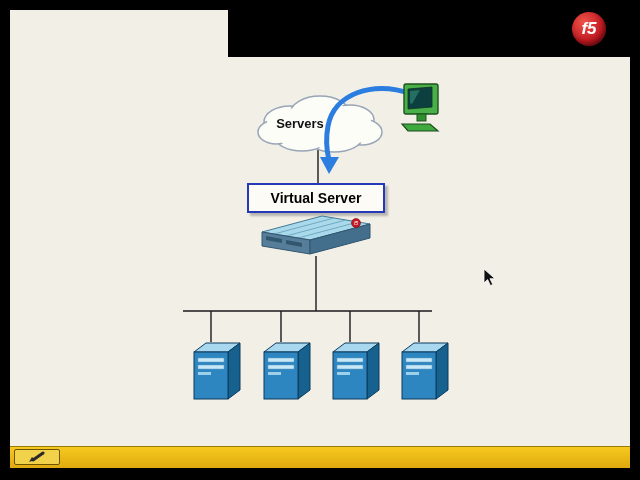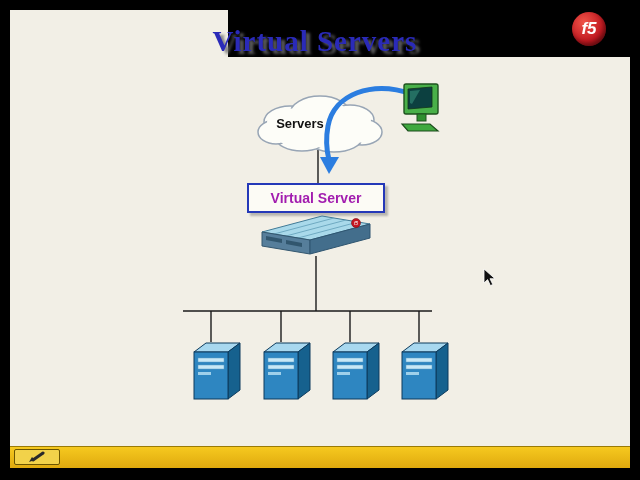--- a/index.html
+++ b/index.html
@@ -18,21 +18,21 @@
          box-shadow:inset -2px -3px 4px rgba(0,0,0,0.4);}
   .connectors,.arrow-layer{position:absolute;left:0;top:0;width:640px;height:480px;pointer-events:none;}
   .connectors{z-index:1;} .arrow-layer{z-index:3;}
   .cloud{position:absolute;left:250px;top:90px;width:140px;height:70px;z-index:2;}
   .cloud-label{position:absolute;left:10px;top:26px;width:80px;text-align:center;
          font-size:13px;font-weight:bold;color:#111;}
   .computer{position:absolute;left:396px;top:80px;width:52px;height:54px;z-index:4;}
   .vs-box{position:absolute;left:247px;top:183px;width:134px;height:26px;background:#fcfbf5;
          border:2px solid #2438b8;box-shadow:3px 3px 2px rgba(110,110,110,0.45);
          display:flex;align-items:center;justify-content:center;z-index:2;
-         font-size:14px;font-weight:bold;color:#a21caf;}
+         font-size:14px;font-weight:bold;color:#000000;}
   .bigip{position:absolute;left:256px;top:210px;width:118px;height:50px;z-index:2;}
   .server{position:absolute;width:52px;height:64px;z-index:2;}
   .server.s1{left:190px;top:338px;} .server.s2{left:260px;top:338px;}
   .server.s3{left:329px;top:338px;} .server.s4{left:398px;top:338px;}
   .toolbar{position:absolute;left:10px;top:446px;width:620px;height:21px;z-index:2;
          background:linear-gradient(#f6c91f,#dfa90e);border-top:1px solid #9a7a06;}
   .pen-btn{position:absolute;left:4px;top:2px;width:46px;height:16px;background:#f2d24a;
          border:1px solid #6b5500;border-radius:2px;padding:0;cursor:pointer;}
   .cursor{position:absolute;left:483px;top:268px;width:14px;height:20px;z-index:10;pointer-events:none;}
 </style>
@@ -148,21 +148,20 @@
       <polygon points="4,14 16,5 50,5 38,14" fill="#a8d8ef" stroke="#0d3a5c" stroke-width="1"></polygon>
       <polygon points="38,14 50,5 50,52 38,61" fill="#16618e" stroke="#0d3a5c" stroke-width="1"></polygon>
       <rect x="4" y="14" width="34" height="47" fill="#2e86c1" stroke="#0d3a5c" stroke-width="1"></rect>
       <rect x="8" y="20" width="26" height="4" fill="#c8e8f6" stroke="#5d9dc4" stroke-width="0.5"></rect>
       <rect x="8" y="27" width="26" height="4" fill="#c8e8f6" stroke="#5d9dc4" stroke-width="0.5"></rect>
       <rect x="8" y="34" width="13" height="3" fill="#9fd0ea"></rect>
     </svg>
   </div>
 
   <div class="top-black"></div>
-  <h1 class="slide-title">Virtual Servers</h1>
   <div class="f5-logo">
     <span>f5</span>
   </div>
 
   <div class="toolbar">
     <button class="pen-btn">
       <svg width="22" height="14" viewBox="0 0 22 14">
         <line x1="7" y1="10" x2="17" y2="3" stroke="#2a2a2a" stroke-width="3" stroke-linecap="round"></line>
         <polygon points="3,12 6,7 9,10" fill="#2a2a2a"></polygon>
       </svg>

